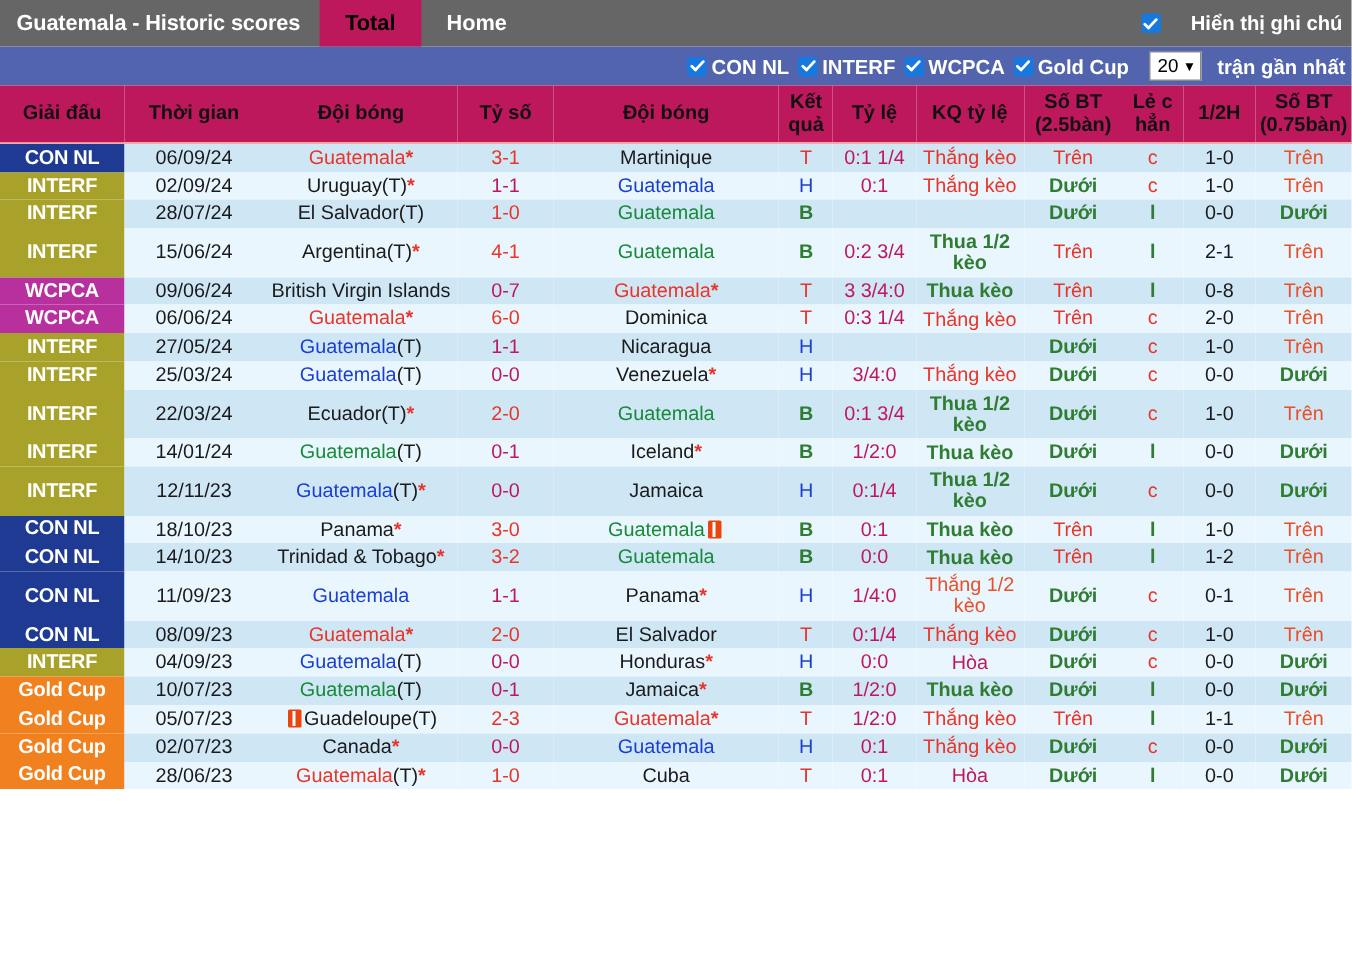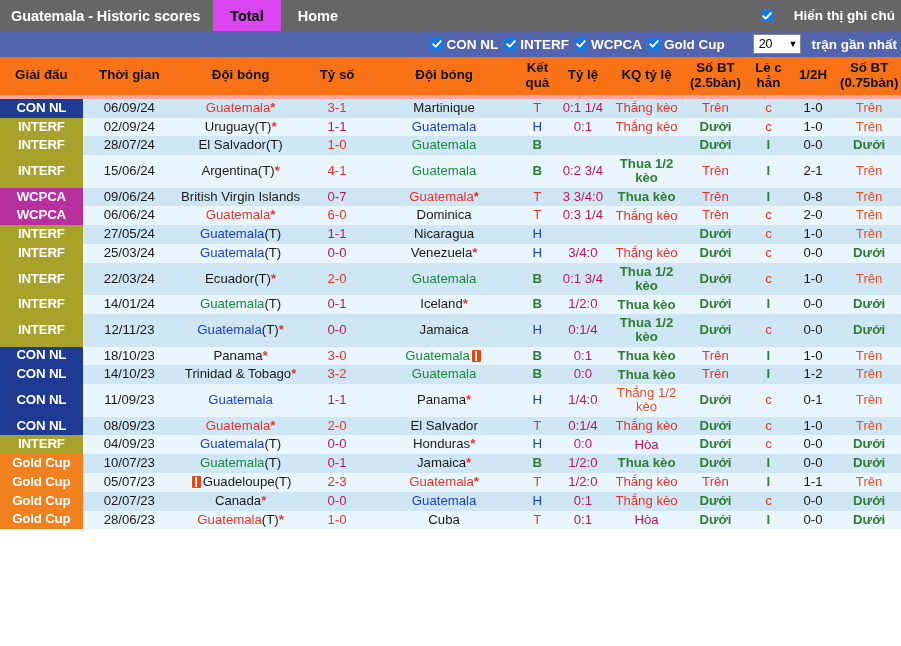--- a/index.html
+++ b/index.html
@@ -17,21 +17,21 @@
   }
   .topbar .title{
     color:#ffffff;font-weight:bold;font-size:14.5px;
     display:flex;align-items:center;padding:0 13px 0 11px;
     white-space:nowrap;letter-spacing:-0.1px;
   }
   .tab{
     display:flex;align-items:center;padding:0 17px;font-size:14.5px;
     font-weight:bold;white-space:nowrap;
   }
-  .tab.active{background:#d946ef;color:#000000;}
+  .tab.active{background:#be185d;color:#000000;}
   .tab.link{color:#ffffff;}
   .topbar .note{
     margin-left:auto;display:flex;align-items:center;gap:20px;
     padding-right:6px;color:#ffffff;font-weight:bold;font-size:13.5px;
     white-space:nowrap;
   }
 
   
   .filterbar{
     height:26px;background:#5264ae;display:flex;align-items:center;
@@ -41,31 +41,31 @@
   .filt{display:flex;align-items:center;gap:3px;}
   .cb{
     width:13px;height:13px;background:#1778e0;border-radius:2px;
     display:inline-flex;align-items:center;justify-content:center;
     flex:0 0 auto;
   }
   .cb svg{display:block;}
   .sel{
     background:#ffffff;color:#000;border:1px solid #888;
     font-size:12.5px;font-weight:normal;height:18px;
-    display:inline-flex;align-items:center;gap:16px;padding:0 3px 0 5px;
-    margin:0 4px 0 22px;font-family:"Liberation Sans",sans-serif;
+    display:inline-flex;align-items:center;gap:3px;padding:0 3px 0 5px;
+    margin:0 4px 0 7px;font-family:"Liberation Sans",sans-serif;
   }
   .sel .arrow{font-size:9px;font-weight:bold;line-height:1;}
 
   
   table{border-collapse:collapse;width:901px;table-layout:fixed;}
   thead th{
-    background:#f97316;color:#111111;font-size:13.3px;font-weight:bold;
+    background:#be185d;color:#111111;font-size:13.3px;font-weight:bold;
     padding:4px 2px;line-height:1.12;vertical-align:middle;
-    border-bottom:4px solid #fca5a5;
+    border-bottom:1px solid #fca5a5;
   }
   tbody td{
     font-size:13.2px;padding:2px 2px;line-height:1.12;
     vertical-align:middle;text-align:center;white-space:nowrap;
   }
   tbody tr.odd td{background:#cfe6f5;}
   tbody tr.even td{background:#eaf6fd;}
   tbody td.league{
     padding:0;color:#ffffff;font-weight:bold;font-size:13.3px;
     text-align:center;letter-spacing:-0.2px;

